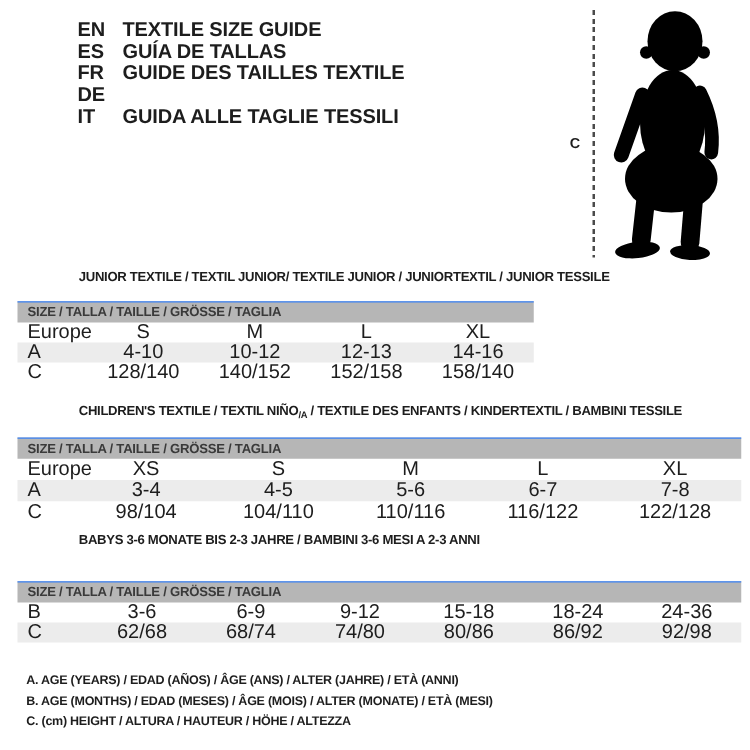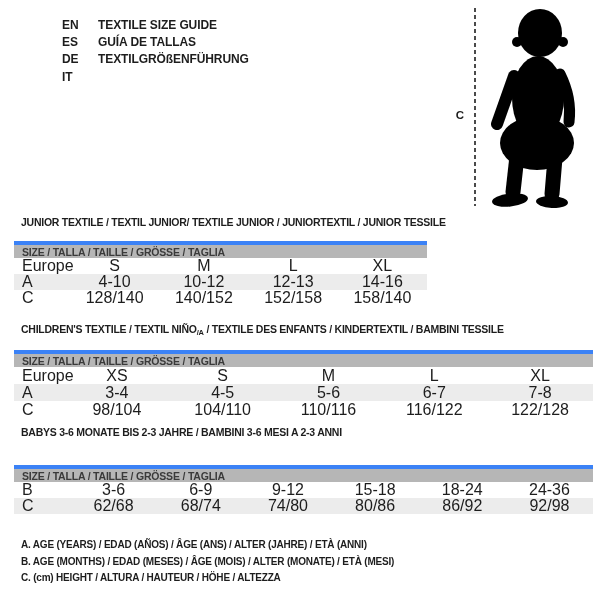--- a/index.html
+++ b/index.html
@@ -2,34 +2,34 @@
 <html><head>
 <meta charset="utf-8">
 <style>
   html,body{margin:0;padding:0;background:#fff;}
   .page{
     position:relative;width:600px;height:600px;background:#ffffff;overflow:hidden;
     font-family:"Liberation Sans",sans-serif;color:#1d1d1d;
   }
   
   .lang-block{position:absolute;left:21px;top:16px;}
-  .lang-row{display:flex;height:17.4px;align-items:center;font-weight:bold;font-size:12px;letter-spacing:-0.1px;padding-left:41px;}
+  .lang-row{display:flex;height:17.4px;align-items:center;font-weight:bold;font-size:16px;letter-spacing:-0.1px;padding-left:41px;}
   .lang-code{width:36px;}
   
   .height-line{position:absolute;left:474px;top:8px;width:2px;height:198px;
     background:repeating-linear-gradient(to bottom,#4a4a4a 0 4px,transparent 4px 7px);}
   .height-label{position:absolute;left:450px;top:109px;width:20px;text-align:center;
     font-size:11.5px;font-weight:bold;}
   .silhouette{position:absolute;left:484px;top:6px;}
   
-  .sec-title{position:absolute;font-size:10.5px;font-weight:bold;letter-spacing:-0.25px;white-space:nowrap;}
+  .sec-title{position:absolute;font-size:10.5px;font-weight:bold;letter-spacing:-0.25px;white-space:nowrap;margin-left:42px;}
   .sec-title sub{font-size:7.5px;vertical-align:-2px;}
   .sec-title .tline{height:17px;line-height:17px;}
   .size-table{position:absolute;left:14px;}
-  .bar{height:17px;display:flex;align-items:center;background:#b6b6b6;border-top:4px solid #3b82f6;
+  .bar{height:17px;display:flex;align-items:center;background:#b6b6b6;border-top:1px solid #3b82f6;
     padding-left:8px;font-size:10.5px;font-weight:bold;color:#3a3a3a;letter-spacing:-0.2px;box-sizing:border-box;}
   .trow{display:flex;height:16px;align-items:center;font-size:16px;}
   .trow.shaded{background:#ececec;}
   .trow .lbl{padding-left:8px;box-sizing:border-box;}
   .t1{width:413px;} .t1 .lbl{width:56px;}
   .t2{width:579px;} .t2 .lbl{width:50px;}
   .t3{width:579px;} .t3 .lbl{width:56px;}
   .trow .val{flex:1;text-align:center;}
   .trow.r17{height:17px;}
   
@@ -44,25 +44,29 @@
   <div class="lang-block">
     <div class="lang-row">
       <span class="lang-code">EN</span>
       <span class="lang-name">TEXTILE SIZE GUIDE</span>
     </div>
     <div class="lang-row">
       <span class="lang-code">ES</span>
       <span class="lang-name">GUÍA DE TALLAS</span>
     </div>
     <div class="lang-row">
+      <span class="lang-code">FR</span>
+      <span class="lang-name">GUIDE DES TAILLES TEXTILE</span>
+    </div>
+    <div class="lang-row">
       <span class="lang-code">DE</span>
-      <span class="lang-name">TEXTILGRÖßENFÜHRUNG</span>
     </div>
     <div class="lang-row">
       <span class="lang-code">IT</span>
+      <span class="lang-name">GUIDA ALLE TAGLIE TESSILI</span>
     </div>
   </div>
 
   <div class="height-line"></div>
   <div class="height-label">C</div>
   <svg class="silhouette" width="108" height="202" viewBox="0 0 108 202" xmlns="http://www.w3.org/2000/svg">
     <g fill="#000000" stroke="none">
       <ellipse cx="56" cy="27" rx="22" ry="24"></ellipse>
       <circle cx="33" cy="36" r="5"></circle>
       <circle cx="79" cy="36" r="5"></circle>

